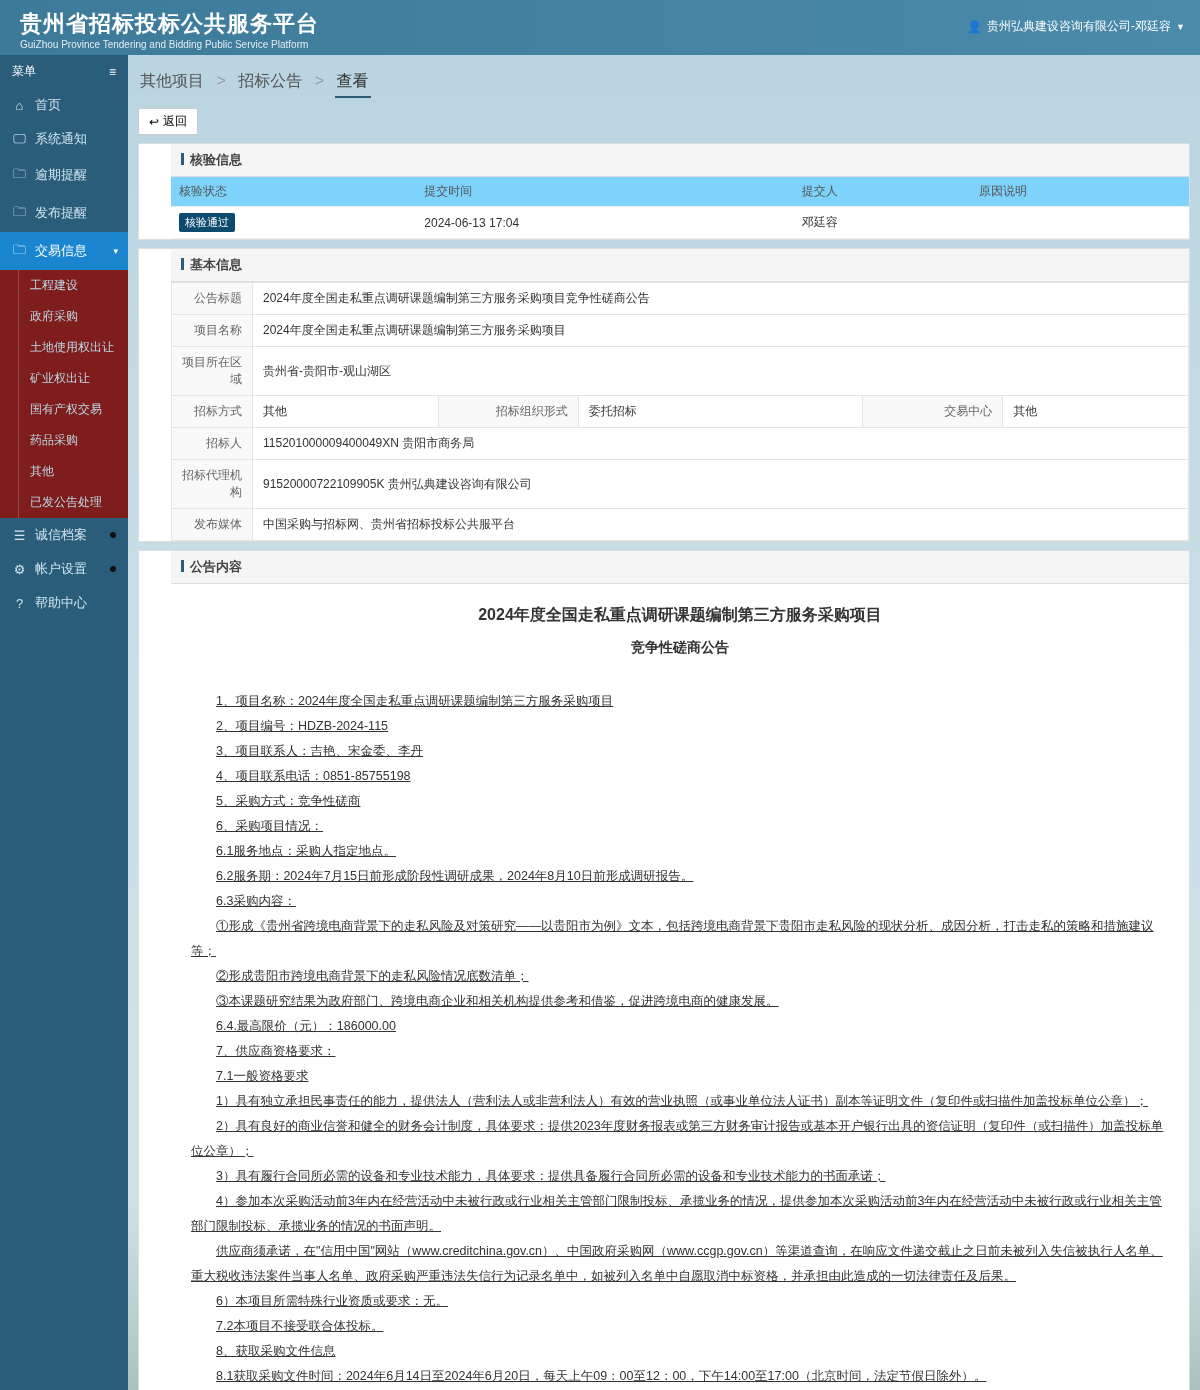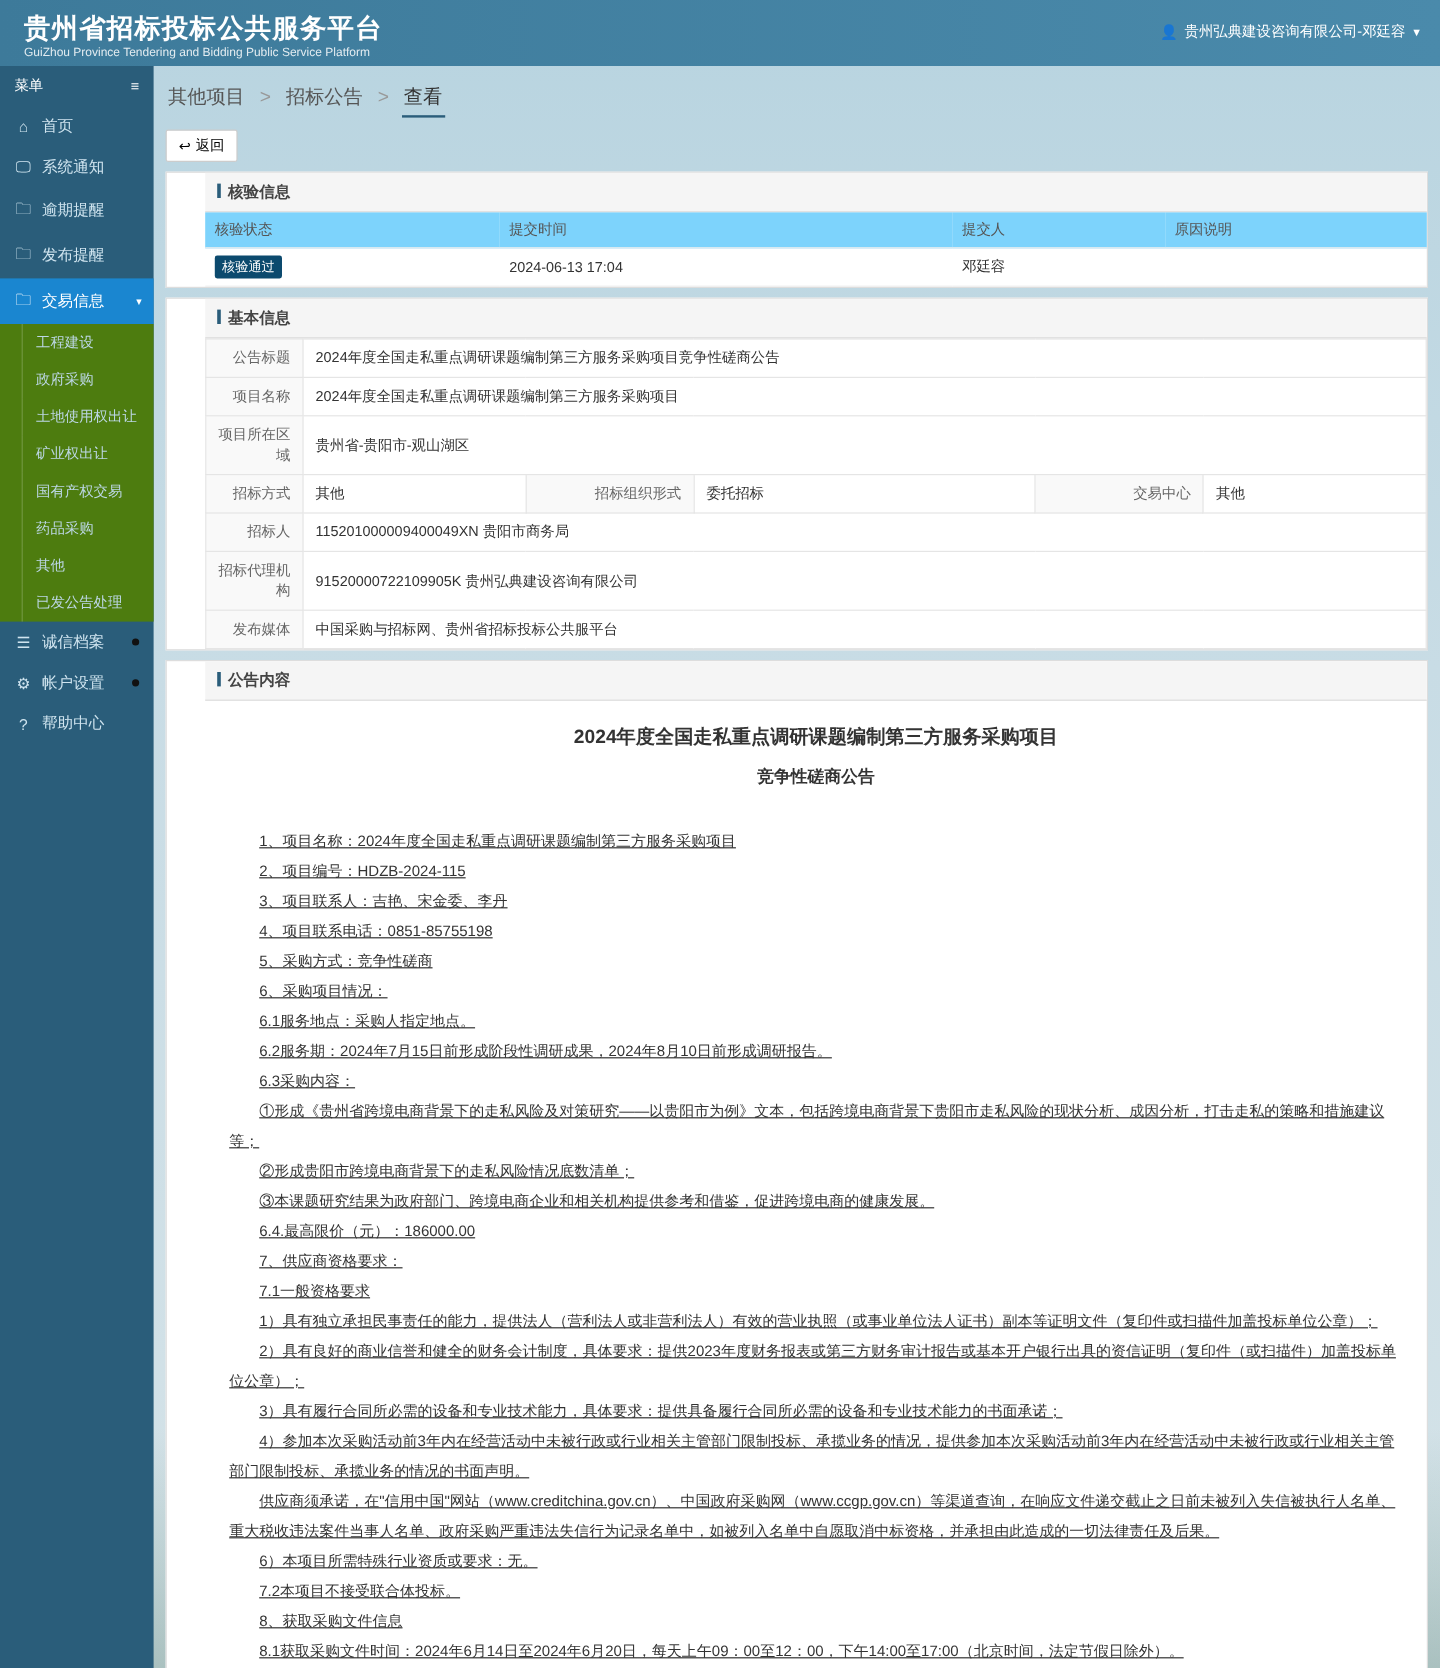--- a/index.html
+++ b/index.html
@@ -15,21 +15,21 @@
 .header-user .caret { font-size: 9px; }
 
 .body-wrap { display: flex; min-height: calc(100vh - 55px); }
 
 .sidebar { width: 128px; background: #2a5d7a; color: #cfe4ef; flex-shrink: 0; }
 .sidebar-header { display: flex; justify-content: space-between; align-items: center; padding: 8px 12px; font-size: 12px; color: #fff; }
 .sidebar-item { display: flex; align-items: center; gap: 8px; padding: 8px 12px; font-size: 13px; cursor: pointer; position: relative; }
 .sidebar-item.active { background: #1a86d0; color: #fff; }
 .sidebar-item .chev { position: absolute; right: 10px; font-size: 9px; }
 .sidebar-item .badge-dot { position: absolute; right: 12px; width: 6px; height: 6px; border-radius: 50%; background: #111; }
-.sidebar-sub { background: #4d7c0f; }
+.sidebar-sub { background: #7f1d1d; }
 .sidebar-sub .sub-item { padding: 7px 12px 7px 30px; font-size: 12px; cursor: pointer; color: #bcd7e5; position: relative; }
 .sidebar-sub .sub-item::before { content: ""; position: absolute; left: 18px; top: 0; bottom: 0; width: 1px; background: rgba(255,255,255,0.2); }
 .sidebar-icon { width: 15px; display: inline-block; text-align: center; font-size: 13px; }
 
 .main { flex: 1; padding: 8px 10px 20px; }
 .breadcrumb { font-size: 16px; color: #555; padding: 4px 0 6px; }
 .breadcrumb .bc-item { cursor: pointer; padding: 4px 2px; display: inline-block; }
 .breadcrumb .bc-item.last { border-bottom: 2px solid #2a5d7a; font-weight: 500; color: #333; }
 .breadcrumb .sep { color: #999; margin: 0 6px; }
 

